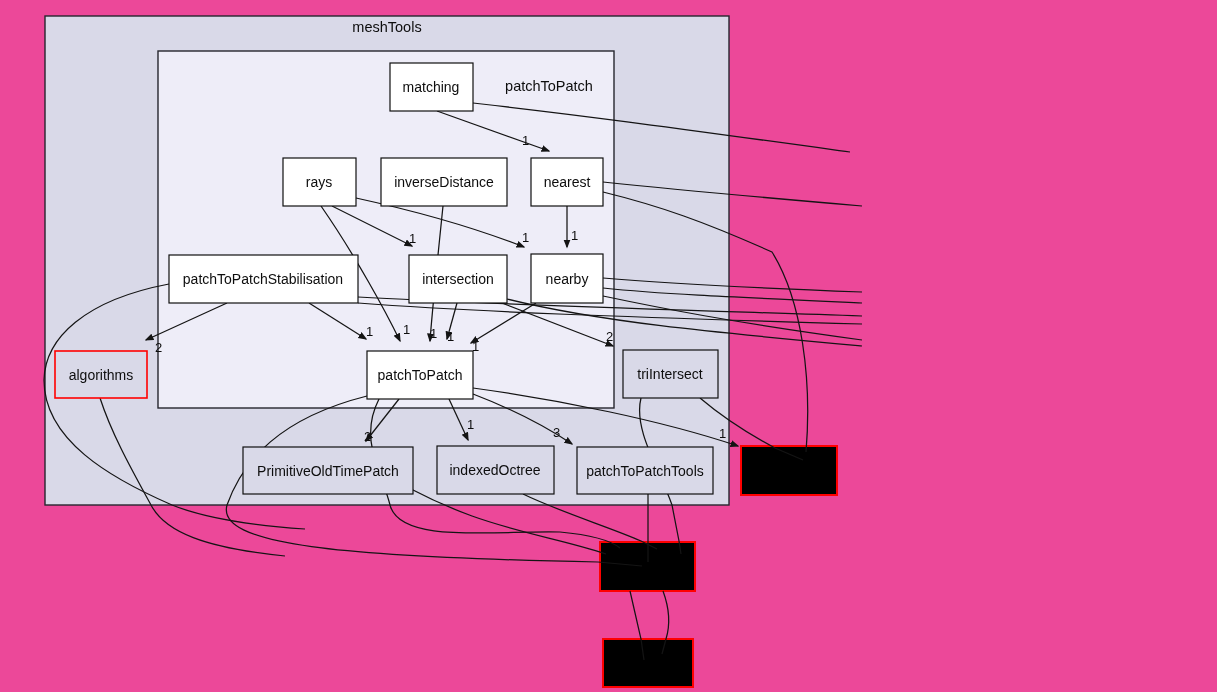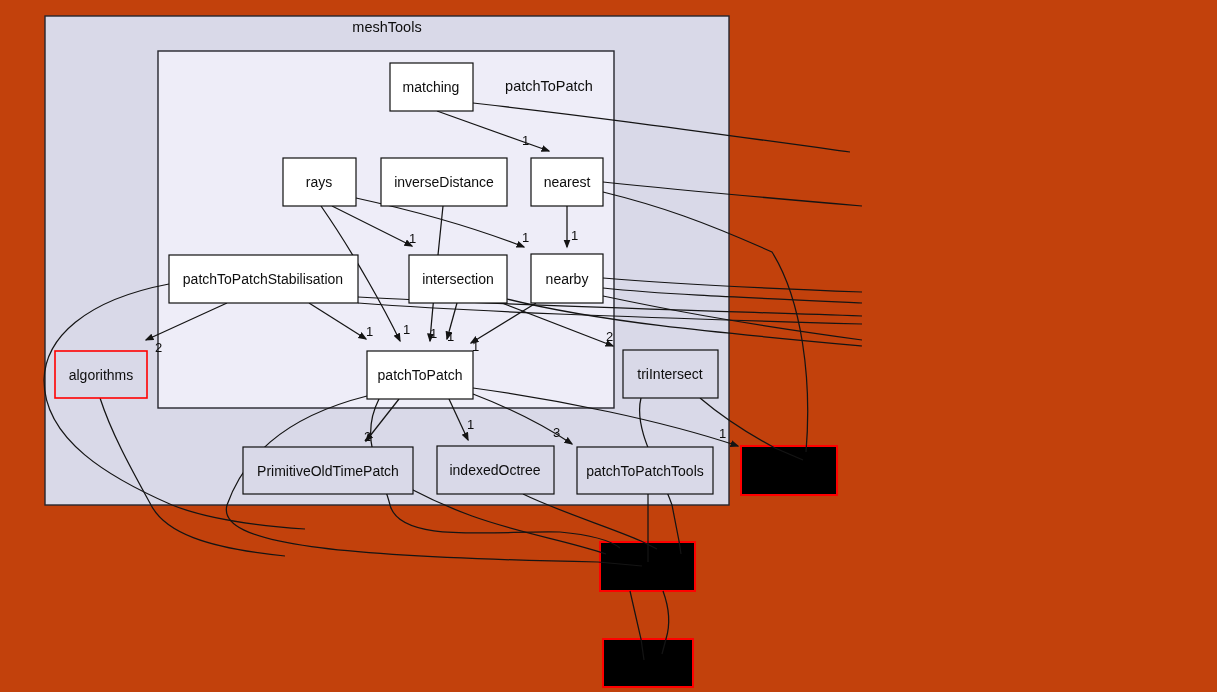--- a/index.html
+++ b/index.html
@@ -1,16 +1,16 @@
 <!DOCTYPE html>
 <html><head>
 <meta charset="utf-8">
 <style>
   html,body{margin:0;padding:0;background:#000;}
-  .stage{position:relative;width:1217px;height:692px;background:#c2410c;overflow:hidden;
+  .stage{position:relative;width:1217px;height:692px;background:#ec4899;overflow:hidden;
          font-family:"Liberation Sans", sans-serif;}
   svg{display:block;}
   text{font-family:"Liberation Sans", sans-serif;fill:#0d0d0d;}
   .cluster-label{font-size:14.5px;}
   .node-label{font-size:14px;}
   .edge-label{font-size:13px;}
   .edge{fill:none;stroke:#141414;stroke-width:1.25px;}
   .nodebox{stroke:#101010;stroke-width:1.2px;}
   .redbox{fill:#000000;stroke-width:2px;}
 </style>

